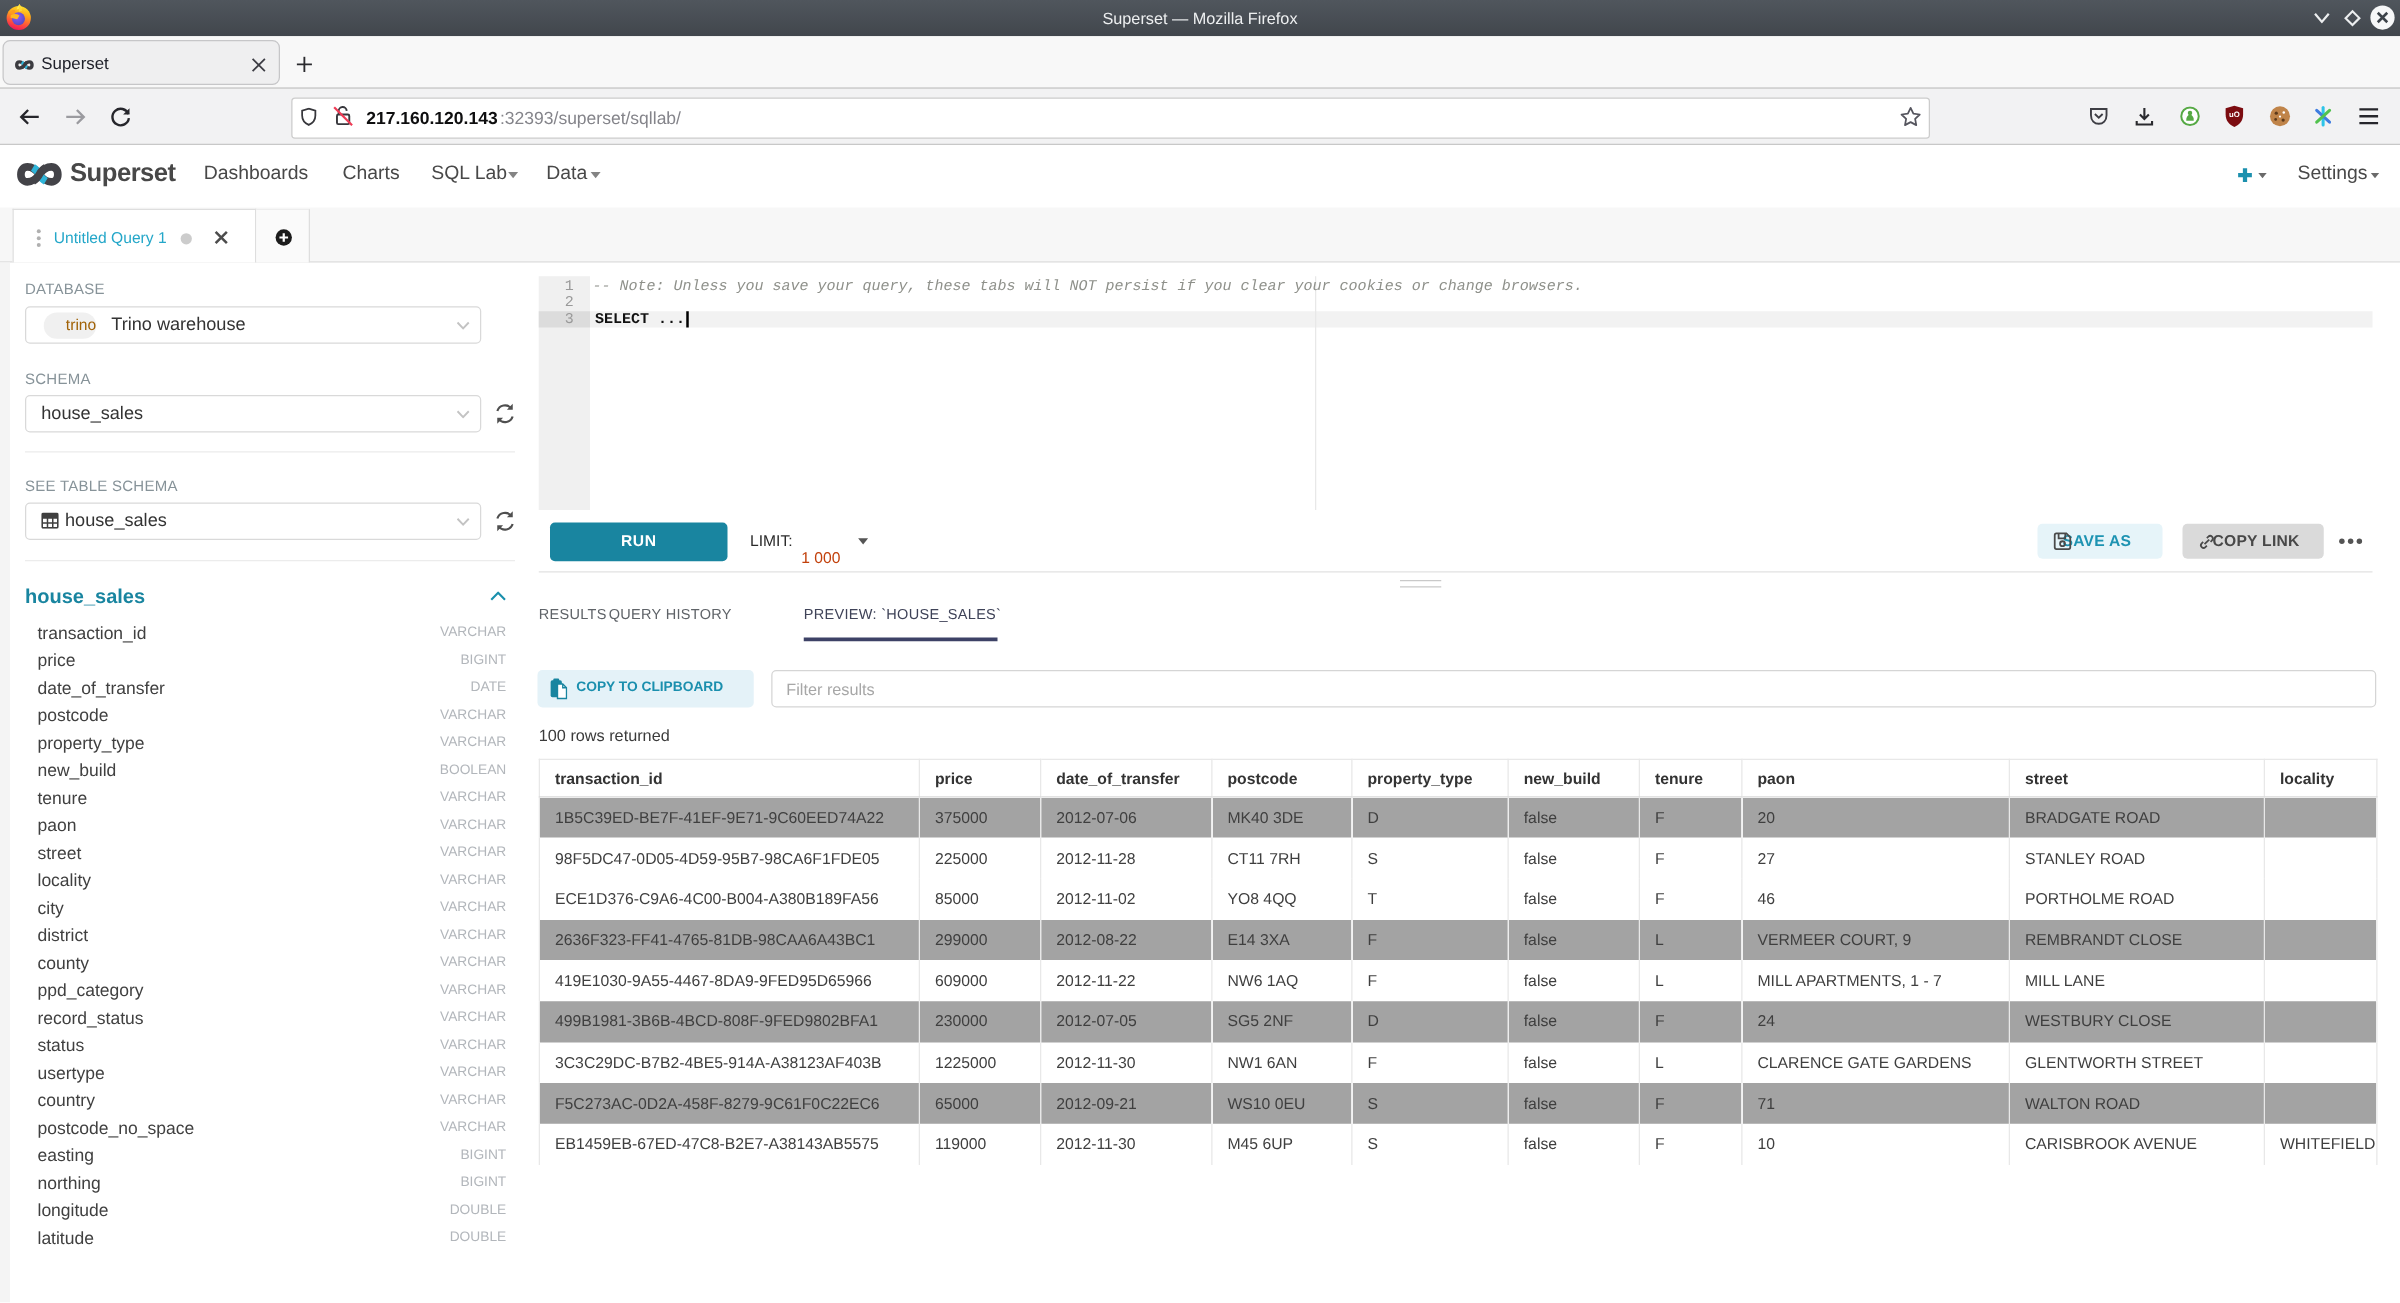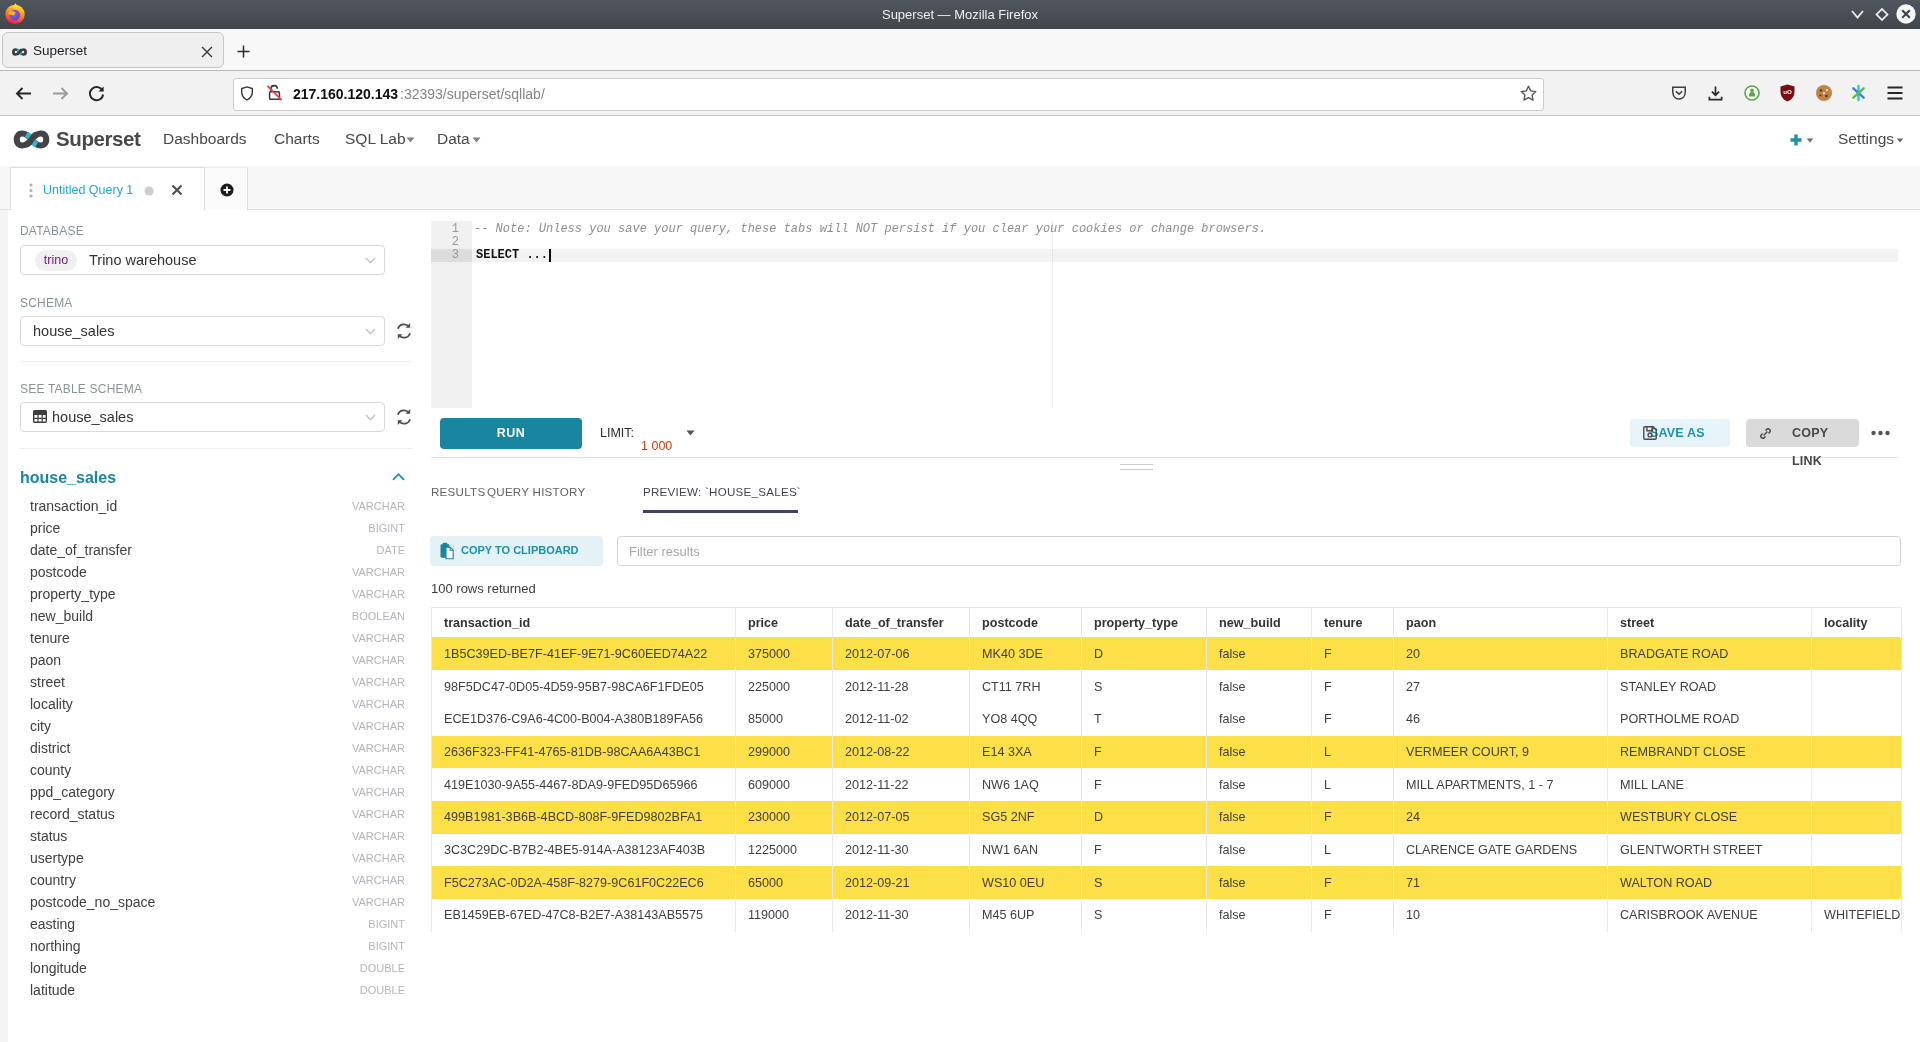--- a/index.html
+++ b/index.html
@@ -39,21 +39,21 @@
 #runbar{left:431px;top:408px;width:1467px;height:50px;background:#fff;border-bottom:1px solid #e2e2e2}
 #runbtn{left:9px;top:10px;width:142px;height:31px;background:#1985a0;border-radius:4px;color:#fff;font-weight:bold;font-size:12.5px;text-align:center;line-height:31px;letter-spacing:.5px}
 .btn2{top:11px;height:28px;border-radius:4px;font-weight:bold;font-size:12.5px;line-height:28px;letter-spacing:.2px}
 
 .stab{font-size:11.6px;letter-spacing:.25px;color:#5f6368;top:483px;height:18px;line-height:18px}
 #copybtn{left:430px;top:536px;width:173px;height:30px;background:#e4f2f8;border-radius:4px}
 #filter{left:617px;top:536px;width:1284px;height:30px;border:1px solid #d5d5d5;border-radius:4px;background:#fff}
 #rtable{left:431px;top:607px;width:1470px;border-collapse:collapse;table-layout:fixed}
 #rtable th{height:30px;font-size:12.6px;font-weight:bold;color:#333;text-align:left;padding:0 0 0 12px;border:1px solid #e8e8e8;border-bottom:1px solid #d9d9d9;background:#fff;overflow:hidden;white-space:nowrap}
 #rtable td{height:32.7px;font-size:12.6px;color:#3f3f3f;padding:0 0 0 12px;border-left:1px solid #e8e8e8;border-right:1px solid #e8e8e8;overflow:hidden;white-space:nowrap}
-#rtable tr.odd td{background:#fde047}
+#rtable tr.odd td{background:#a3a3a3}
 </style>
 </head>
 <body>
 
 <div class="a" id="titlebar"></div>
 <div class="a" id="wtitle">Superset — Mozilla Firefox</div>
 <svg class="a" style="left:4px;top:2px" width="22" height="23" viewBox="0 0 22 23">
 <defs>
 <linearGradient id="fxo" x1="0.65" y1="0" x2="0.35" y2="1">
 <stop offset="0" stop-color="#ffe226"></stop>
@@ -210,21 +210,21 @@
     <path d="M1.5 1.5 L10.5 10.5 M10.5 1.5 L1.5 10.5" stroke="#4c4c4c" stroke-width="2" fill="none"></path>
   </svg>
 <svg class="a" style="left:220px;top:183px" width="14" height="14" viewBox="0 0 15 15">
     <circle cx="7.5" cy="7.5" r="7" fill="#1c1c1c"></circle>
     <path d="M7.5 3.8 V11.2 M3.8 7.5 H11.2" stroke="#fff" stroke-width="1.9"></path>
   </svg>
 
 <div class="a" id="leftstrip"></div>
 <div class="a lbl" style="left:20px;top:224px">DATABASE</div>
 <div class="a selbox" style="top:245px"></div>
-<div class="a" style="left:35px;top:250px;width:42px;height:21px;background:#f0f0f0;border-radius:11px;font-size:12.5px;color:#701a75;text-align:center;line-height:21px">trino</div>
+<div class="a" style="left:35px;top:250px;width:42px;height:21px;background:#f0f0f0;border-radius:11px;font-size:12.5px;color:#a16207;text-align:right;line-height:21px">trino</div>
 <div class="a seltxt" style="left:89px;top:252px">Trino warehouse</div>
 <svg class="a" style="left:365px;top:257px" width="11" height="7" viewBox="0 0 11 7">
     <polyline points="1,1 5.5,5.7 10,1" fill="none" stroke="#c3c3c3" stroke-width="1.5"></polyline>
   </svg>
 <div class="a lbl" style="left:20px;top:296px">SCHEMA</div>
 <div class="a selbox" style="top:316px"></div>
 <div class="a seltxt" style="left:33px;top:323px">house_sales</div>
 <svg class="a" style="left:365px;top:328px" width="11" height="7" viewBox="0 0 11 7">
     <polyline points="1,1 5.5,5.7 10,1" fill="none" stroke="#c3c3c3" stroke-width="1.5"></polyline>
   </svg>
@@ -327,21 +327,21 @@
   <div class="a" style="left:210px;top:13px;height:50px;line-height:50px;font-size:12.5px;color:#c2410c">1 000</div>
   <svg class="a" style="left:255px;top:22px" width="9" height="6" viewBox="0 0 9 6">
       <path d="M0.5 0.5 H8.5 L4.5 5.5 Z" fill="#555"></path>
     </svg>
   <div class="a btn2" style="left:1199px;width:100px;background:#e6f4f9;color:#1d93b2;padding-left:20px">SAVE AS</div>
   <svg class="a" style="left:1211px;top:17px" width="16" height="16" viewBox="0 0 18 18">
       <path d="M2 3.5 C2 2.5 2.6 2 3.5 2 H12.5 L16 5.5 V14.5 C16 15.4 15.4 16 14.5 16 H3.5 C2.6 16 2 15.4 2 14.5 Z" fill="none" stroke="#4a4a4a" stroke-width="1.6"></path>
       <path d="M5.5 2 V6.5 H11.5 V2" fill="none" stroke="#4a4a4a" stroke-width="1.6"></path>
       <circle cx="9" cy="11.2" r="2.2" fill="none" stroke="#4a4a4a" stroke-width="1.6"></circle>
     </svg>
-  <div class="a btn2" style="left:1315px;width:113px;background:#dadada;color:#484848;padding-left:46px">COPY LINK</div>
+  <div class="a btn2" style="left:1315px;width:113px;background:#dadada;color:#484848;padding-left:24px">COPY LINK</div>
   <svg class="a" style="left:1327px;top:18px" width="15" height="15" viewBox="0 0 18 18">
       <g transform="rotate(-45 9 9)" fill="none" stroke="#4a4a4a" stroke-width="1.7">
         <path d="M6.5 6.5 H4.5 A2.5 2.5 0 0 0 4.5 11.5 H6.5"></path>
         <path d="M11.5 6.5 H13.5 A2.5 2.5 0 0 1 13.5 11.5 H11.5"></path>
         <path d="M5.8 9 H12.2"></path>
       </g>
     </svg>
   <svg class="a" style="left:1440px;top:22px" width="19" height="6" viewBox="0 0 19 6">
       <circle cx="2.5" cy="3" r="2.2" fill="#545454"></circle>
       <circle cx="9.5" cy="3" r="2.2" fill="#545454"></circle>

